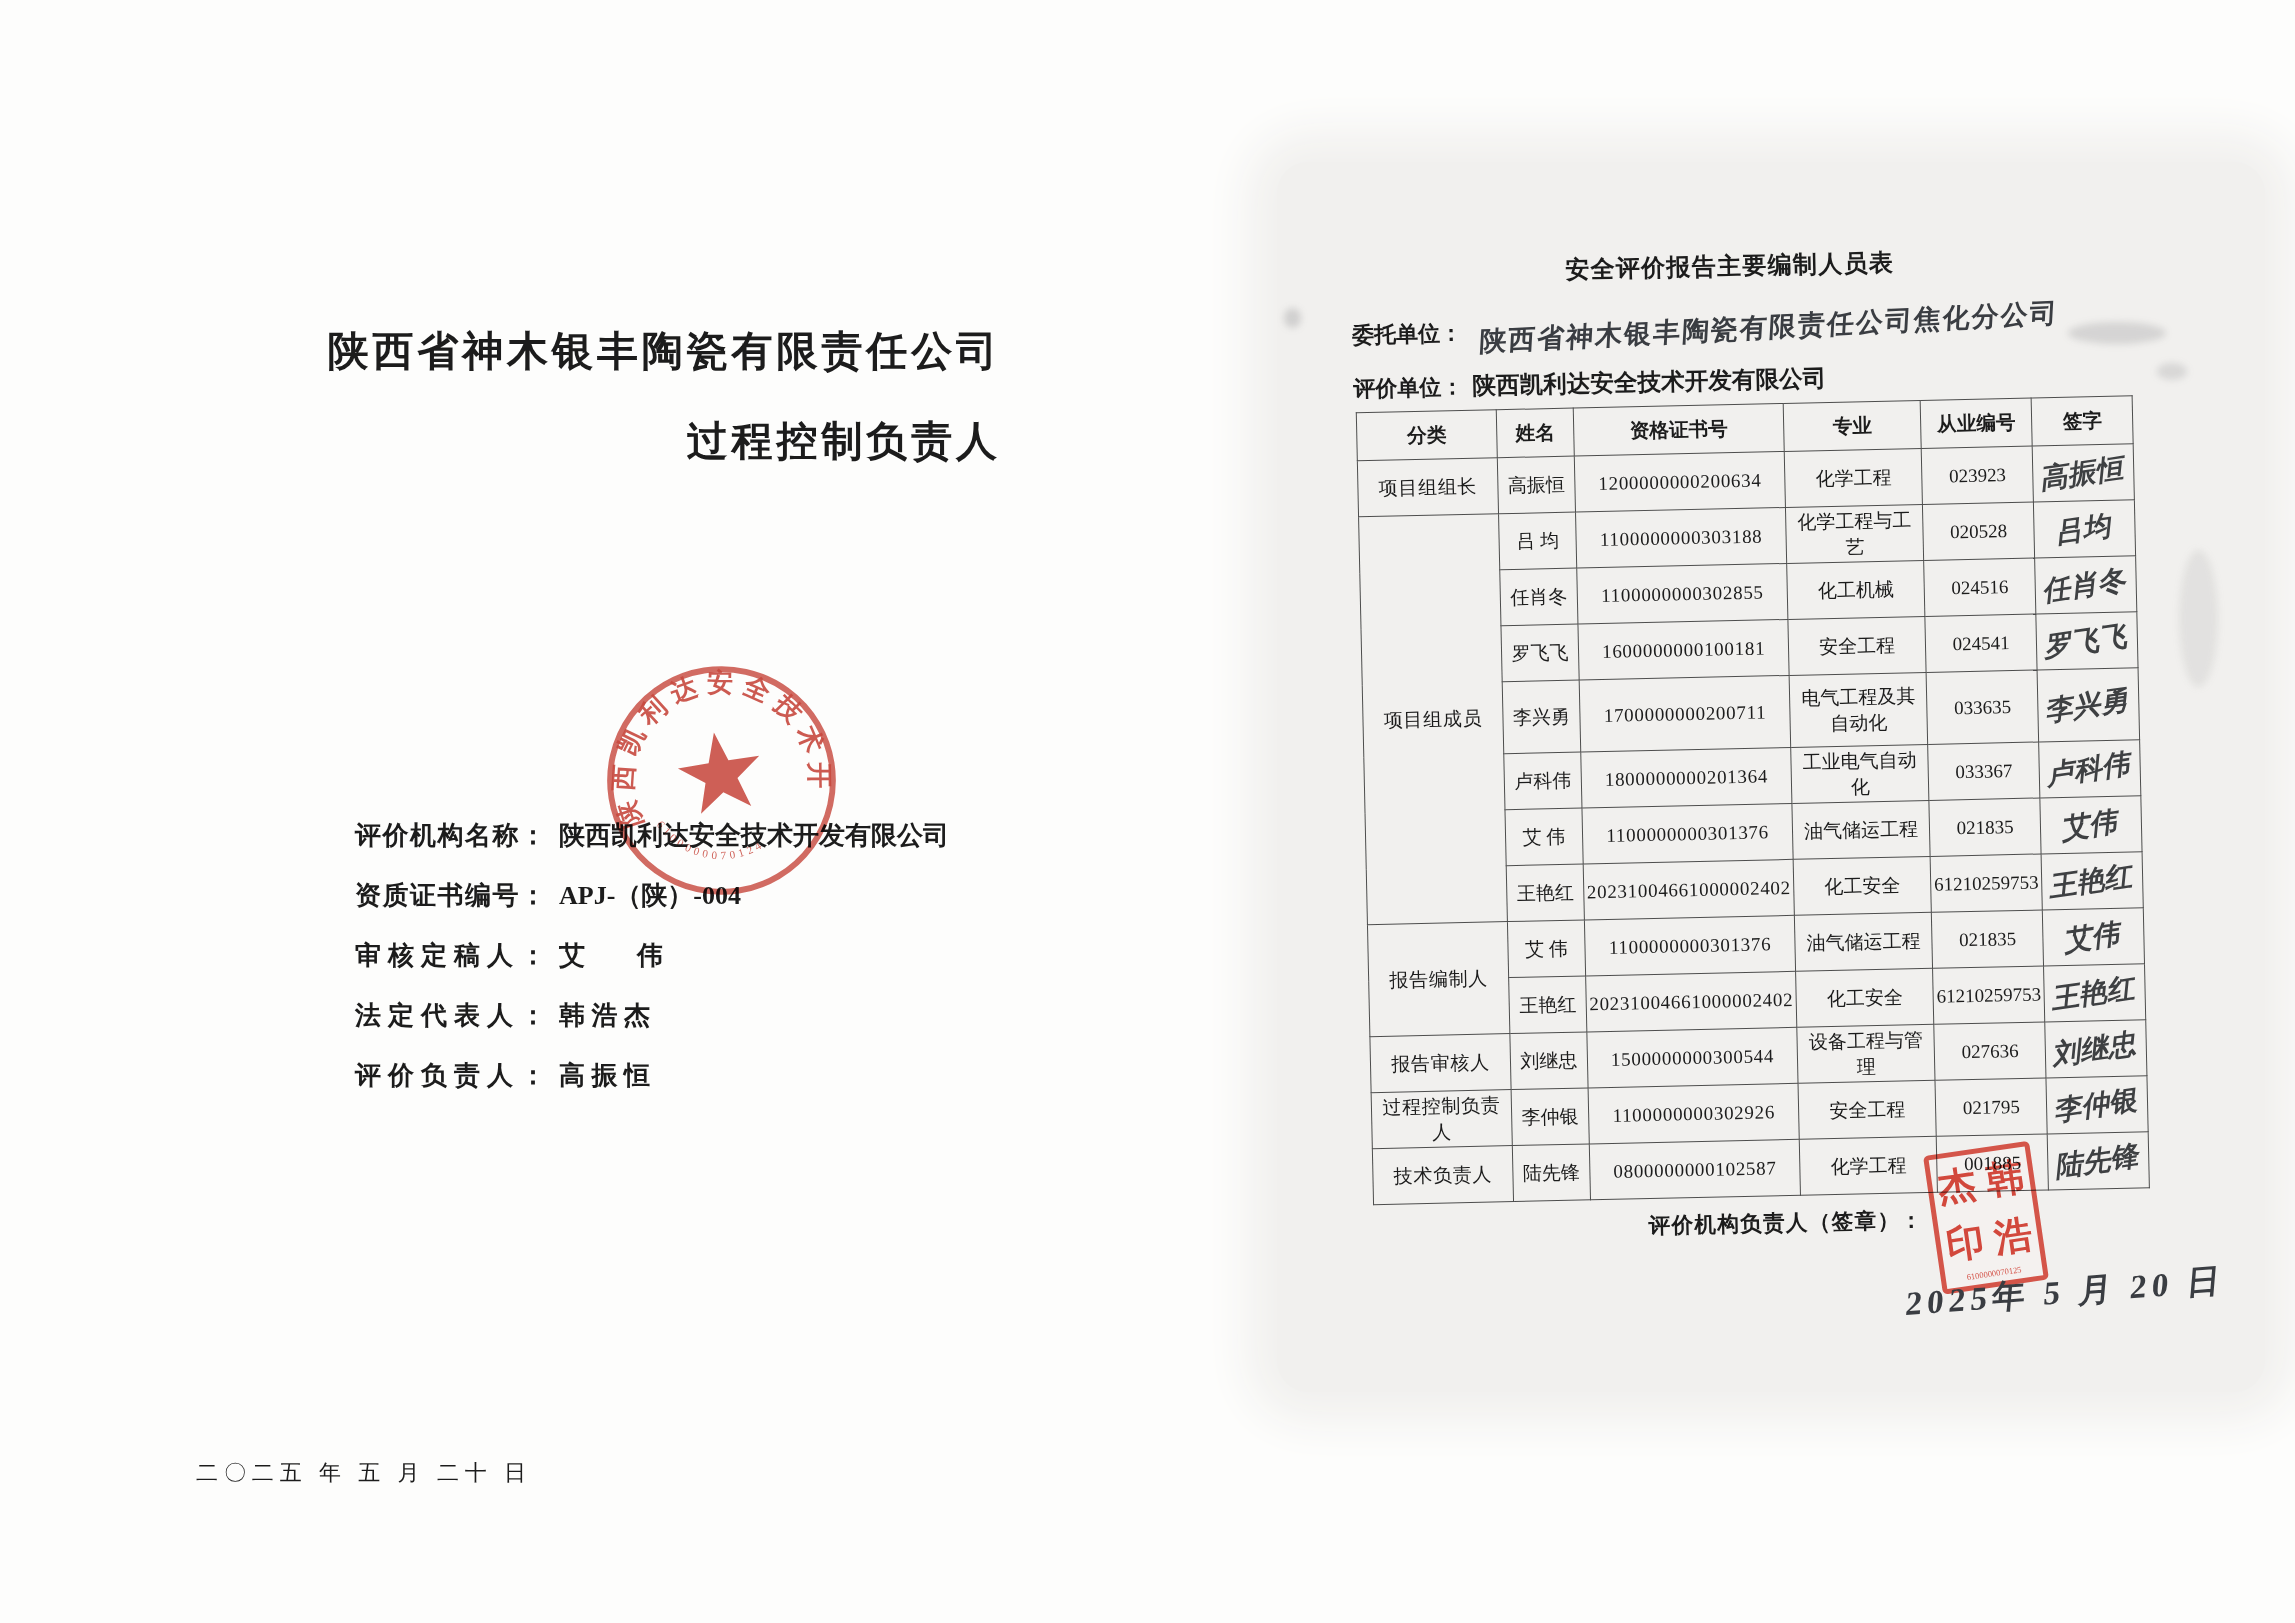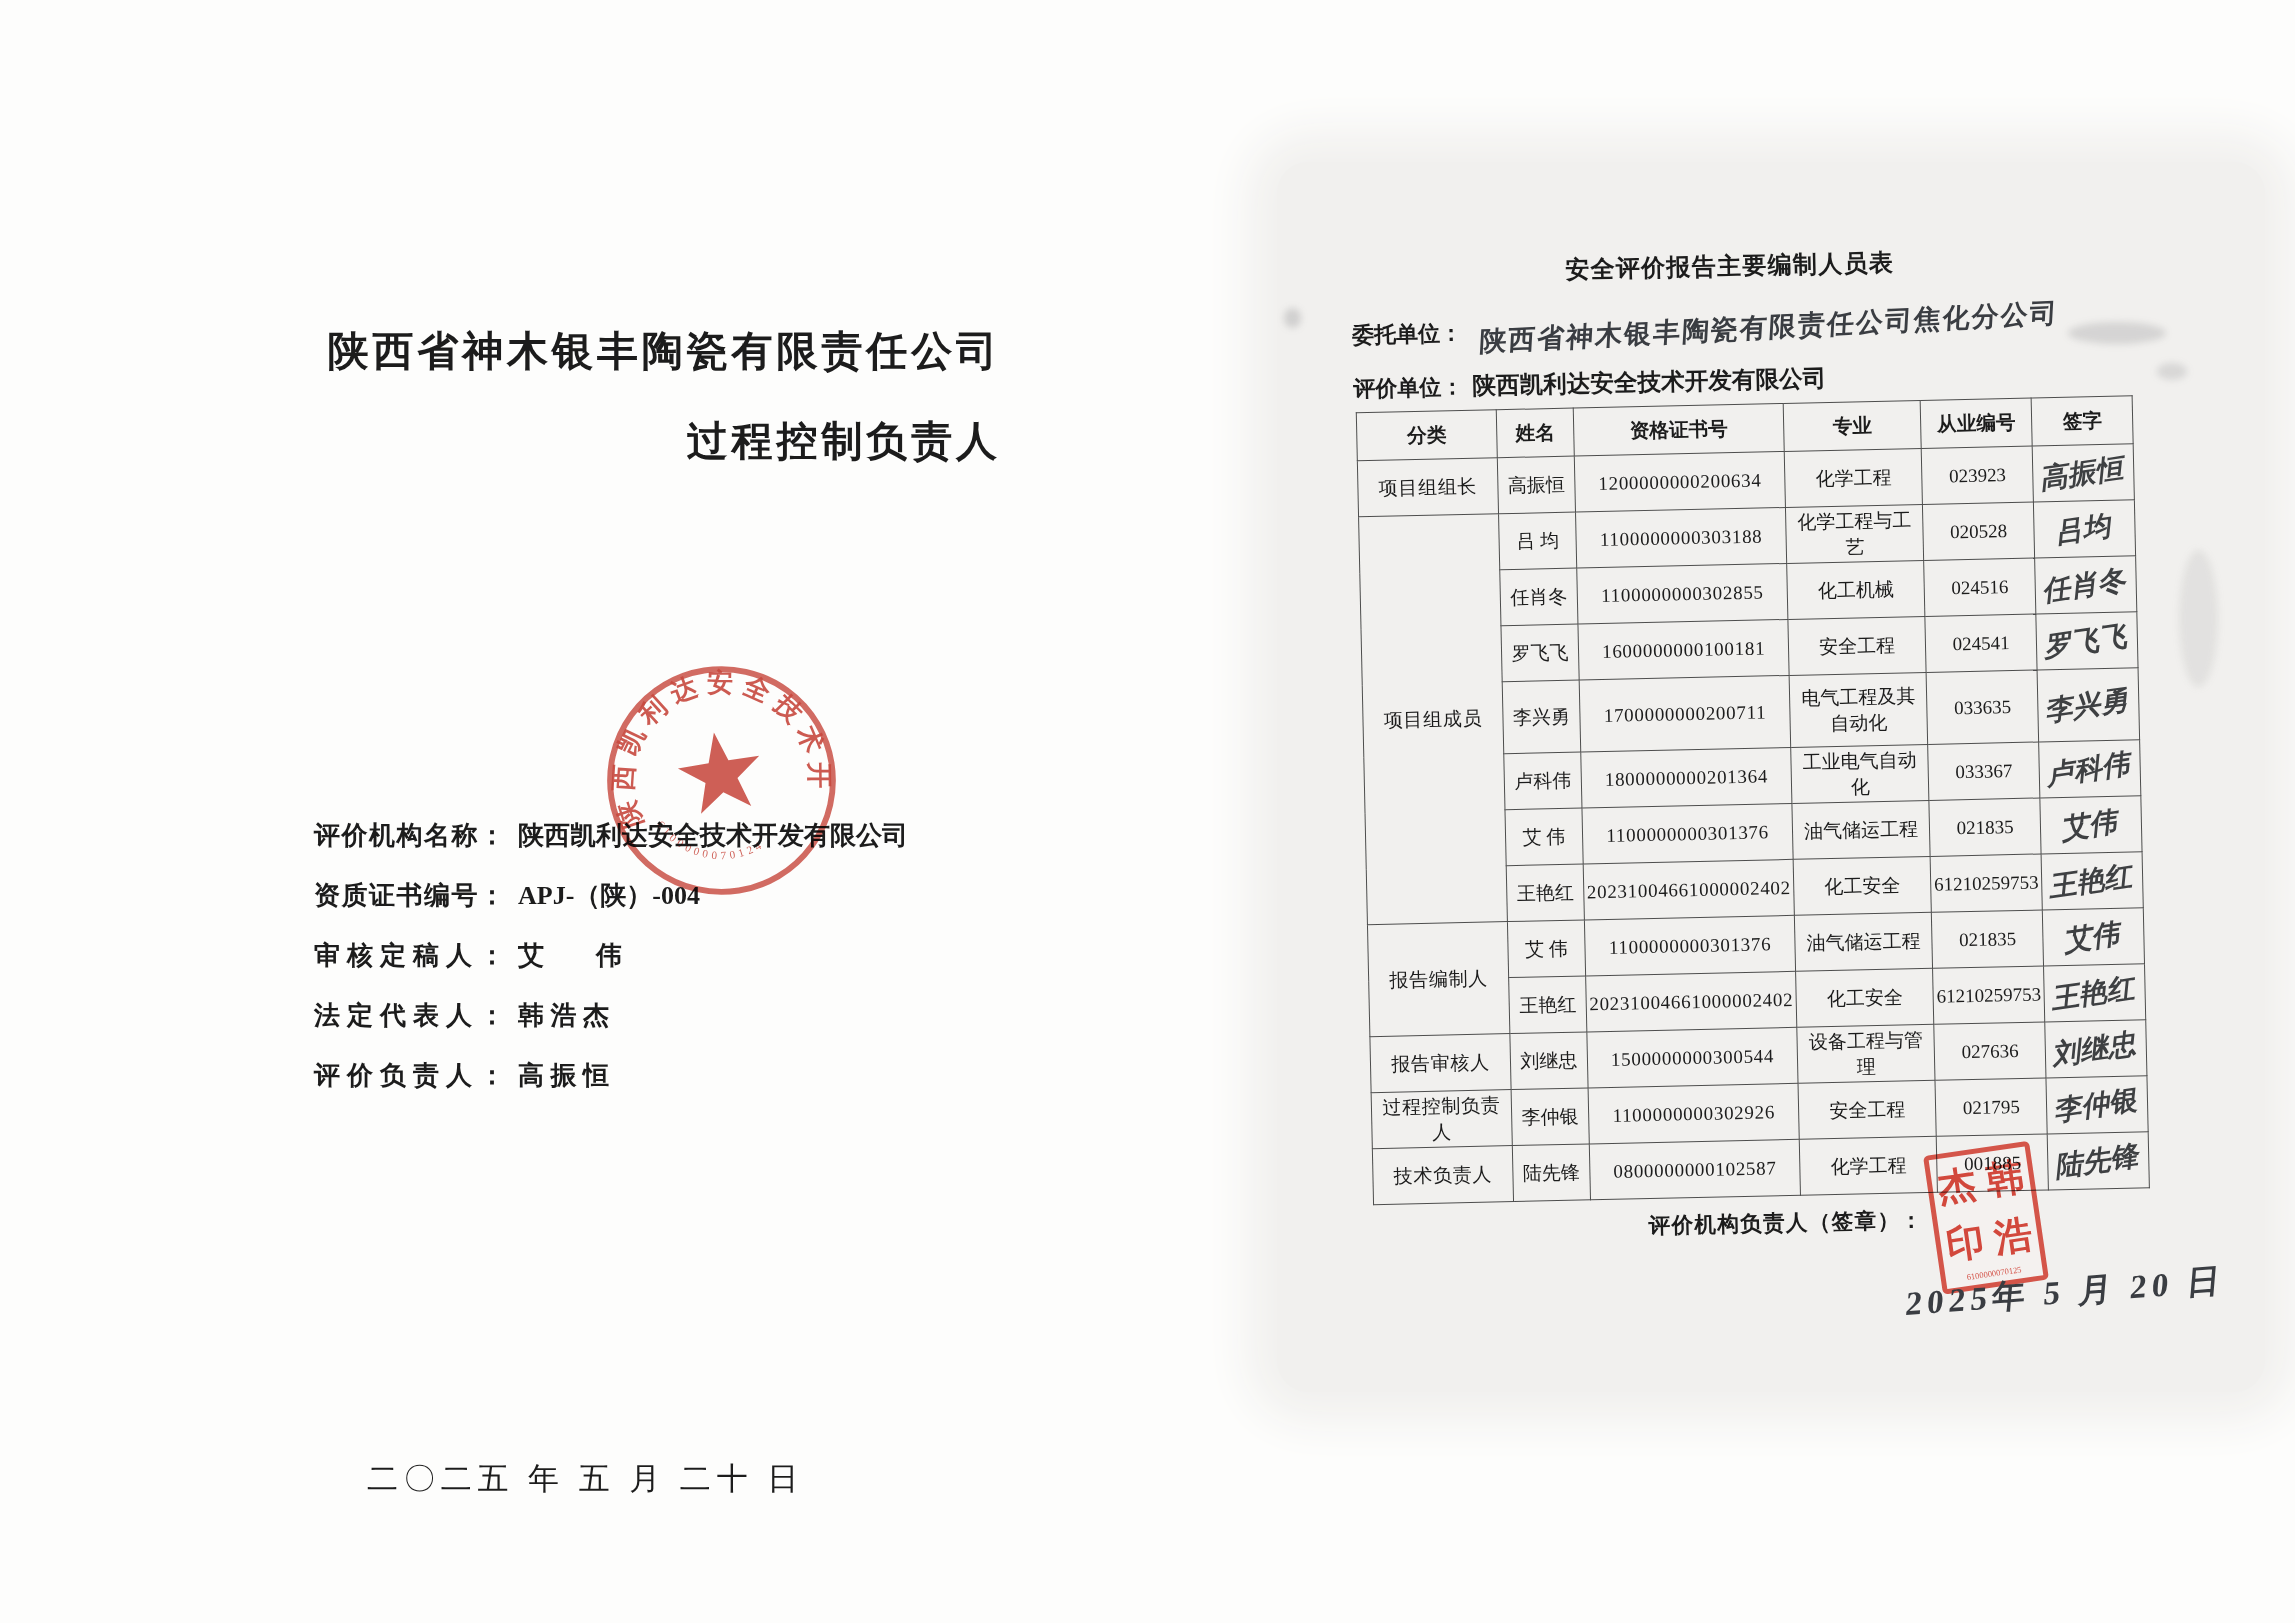--- a/index.html
+++ b/index.html
@@ -7,24 +7,24 @@
     width:2295px;height:1623px;position:relative;overflow:hidden;
     background:#fdfdfc;
     font-family:"Liberation Serif","DejaVu Serif",serif;
     color:#1c1c1c;
   }
   
   .lp-title{position:absolute;left:170px;top:306px;width:831px;text-align:right;}
   .lp-title .tline{font-size:41px;font-weight:bold;letter-spacing:3.9px;height:90px;line-height:90px;white-space:nowrap;}
   .lp-info{position:absolute;left:314px;top:806px;width:654px;}
   .lp-info .iline{height:60px;line-height:60px;font-size:26px;font-weight:bold;white-space:nowrap;}
-  .lp-info .ilabel{display:inline-block;width:191px;text-align-last:justify;text-align:justify;}
+  .lp-info .ilabel{display:inline-block;width:191px;text-align-last:justify;text-align:justify;margin-left:41px;}
   .lp-info .ivalue{margin-left:6.5px;}
-  .lp-date{position:absolute;left:196px;top:1458px;width:779px;text-align:center;
-    font-size:31px;letter-spacing:5.9px;white-space:nowrap;}
+  .lp-date{position:absolute;left:196px;top:1458px;width:779px;
+    font-size:22px;letter-spacing:5.9px;white-space:nowrap;}
   
   .round-stamp{position:absolute;left:597px;top:656px;width:249px;height:249px;
     transform:rotate(-9deg);mix-blend-mode:multiply;opacity:.92;}
   
   .rp-bg{position:absolute;left:1277px;top:162px;width:988px;height:1230px;
     background:#f1f0ee;border-radius:31px;box-shadow:0 0 46px 29.4px #f1f0ee;}
   .rp-rotate{position:absolute;left:0;top:0;width:2295px;height:1623px;
     transform:rotate(-1.25deg);transform-origin:1741px 785px;}
   .rp-title{position:absolute;left:1296px;top:250px;width:890px;text-align:center;
     font-size:24px;font-weight:bold;letter-spacing:1.3px;}

